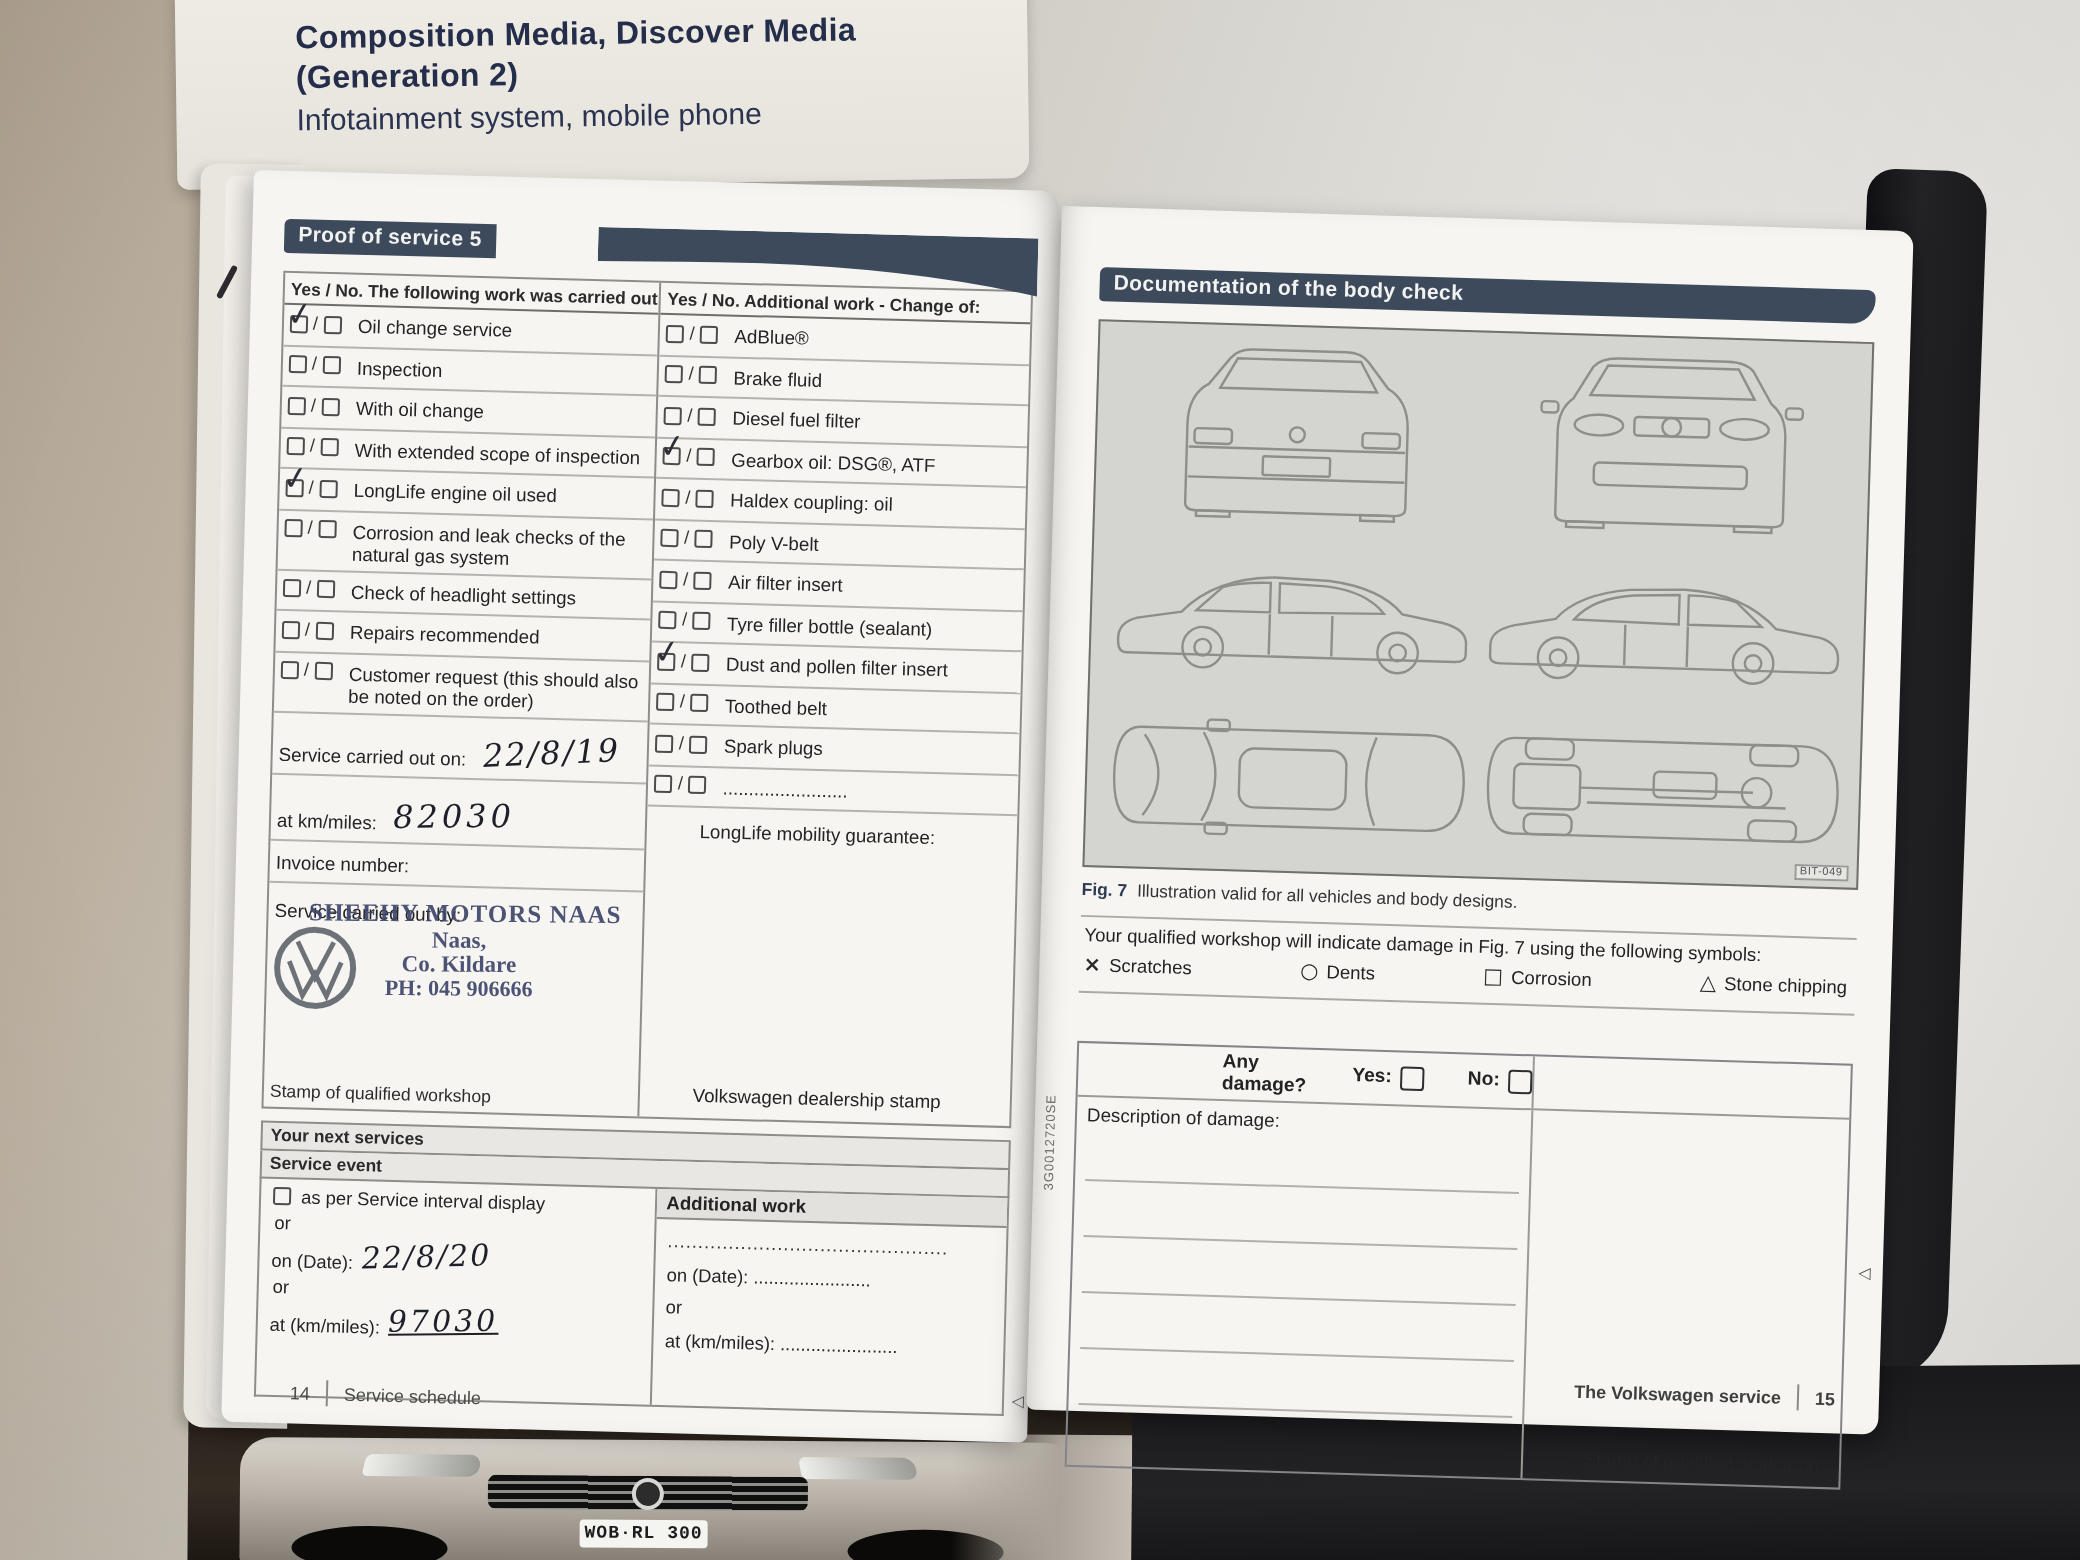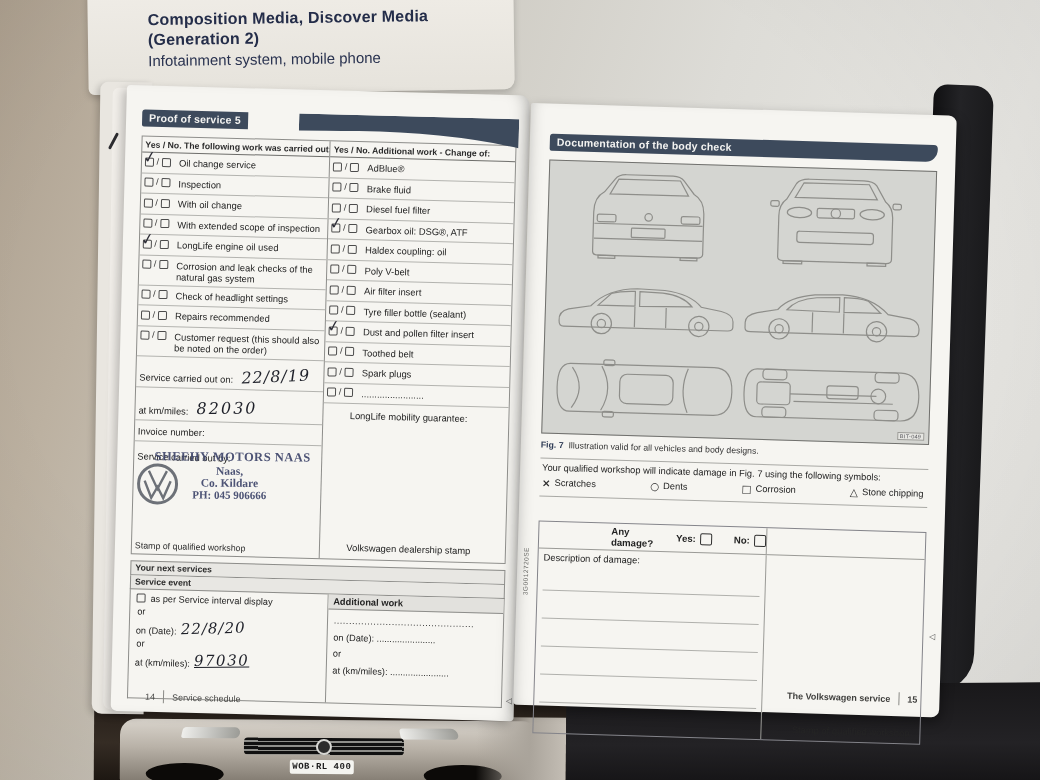--- a/index.html
+++ b/index.html
@@ -171,21 +171,21 @@
 
   <div class="magazine">
     <div class="car-body"></div>
     <div class="car-light l"></div>
     <div class="car-light r"></div>
     <div class="car-grille"></div>
     <div class="car-badge"></div>
     <div class="car-wheel l"></div>
     <div class="car-wheel r"></div>
     <div class="car-side2"></div>
-    <div class="car-plate">WOB·RL 400</div>
+    <div class="car-plate">WOB·RL 300</div>
   </div>
 
   <div class="under-strip1"></div>
   <div class="under-strip2"></div>
   <div class="under-line"></div>
   <div class="pen-mark"></div>
 
   <div class="top-booklet">
     <div class="tb-text">
       <div class="tb-title">Composition Media, Discover Media</div>

